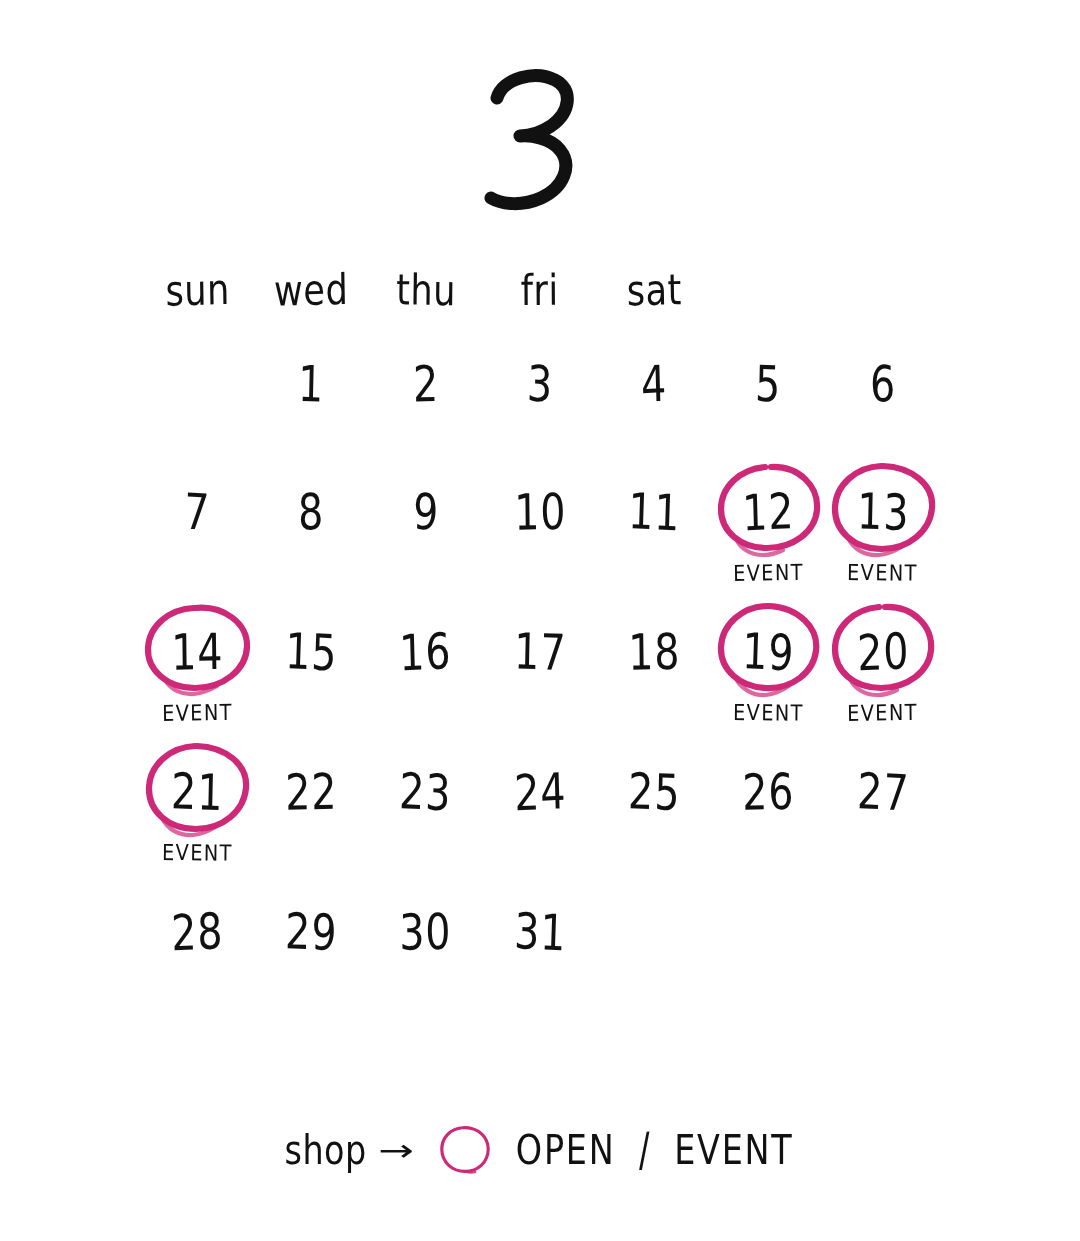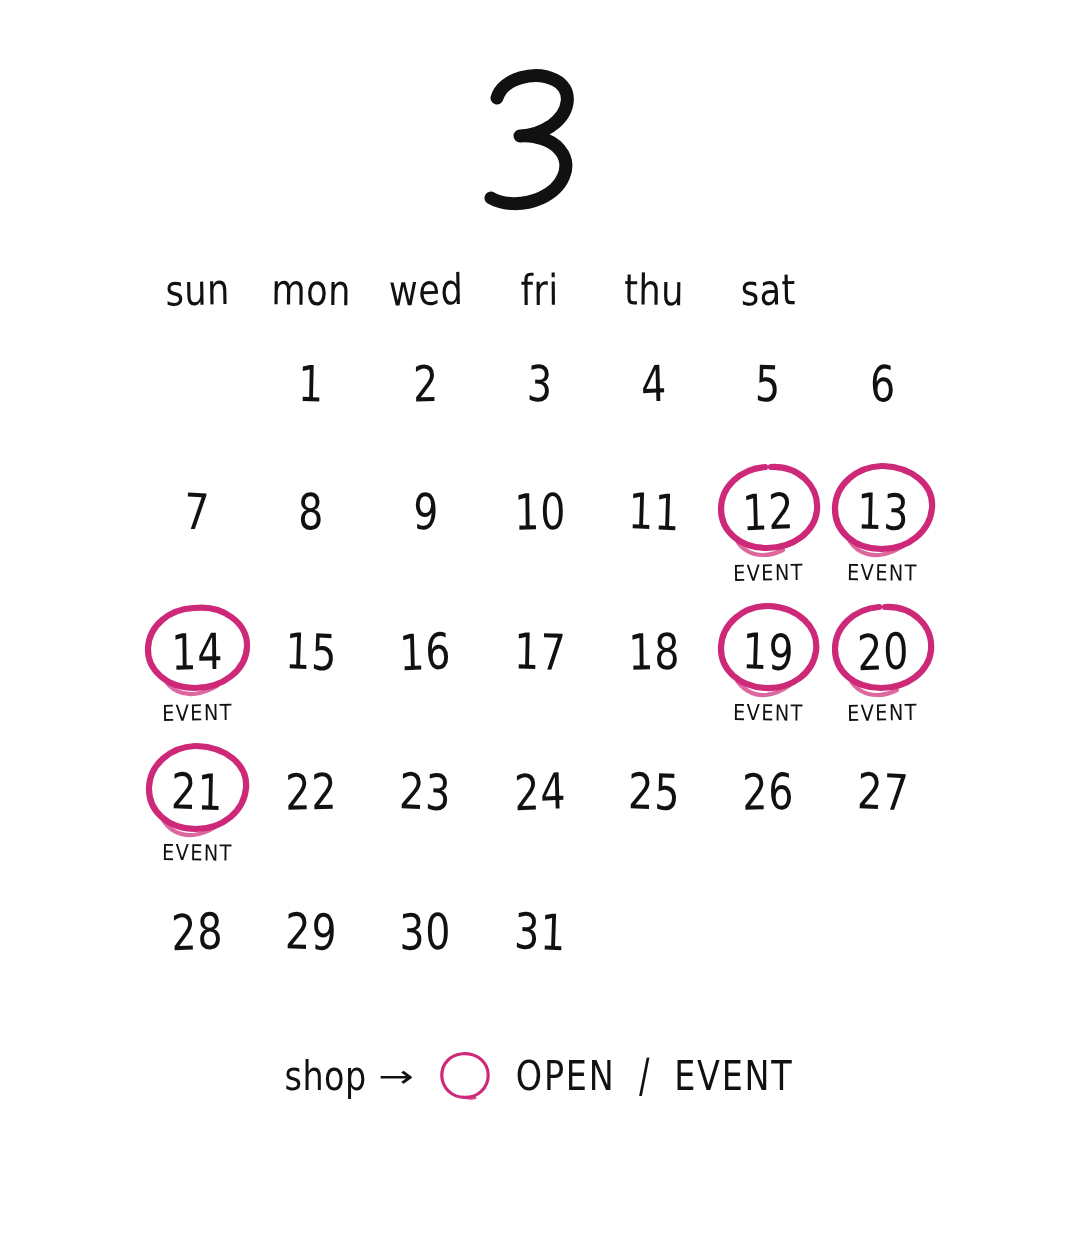--- a/index.html
+++ b/index.html
@@ -121,21 +121,21 @@
   }
   .ev-t1 { transform: scaleX(0.92) scaleY(1.05) rotate(-0.8deg); }
   .ev-t2 { transform: scaleX(0.92) scaleY(1.05) rotate(0.6deg); }
 
   .event-placeholder { height: 26px; margin-top: 2px; }
 
   
   #legend {
     position: absolute;
     left: 0;
-    top: 1050px;
+    top: 1124px;
     width: 1080px;
     display: flex;
     align-items: center;
     justify-content: center;
     gap: 0px;
   }
   .legend-text {
     font-family: "DejaVu Sans", sans-serif;
     font-size: 38px;
     line-height: 46px;
@@ -179,30 +179,27 @@
 
   </div>
 
   <div id="grid-wrap">
 
     <div class="cal-row" id="weekday-row">
       <div class="cal-cell">
         <span class="weekday wd-tilt-1">sun</span>
       </div>
       <div class="cal-cell">
-        <span class="weekday wd-tilt-2">mon</span>
+        <span class="weekday wd-tilt-1">wed</span>
       </div>
       <div class="cal-cell">
-        <span class="weekday wd-tilt-1">wed</span>
+        <span class="weekday wd-tilt-2">thu</span>
       </div>
       <div class="cal-cell">
         <span class="weekday wd-tilt-3">fri</span>
-      </div>
-      <div class="cal-cell">
-        <span class="weekday wd-tilt-2">thu</span>
       </div>
       <div class="cal-cell">
         <span class="weekday wd-tilt-1">sat</span>
       </div>
     </div>
 
     <div id="weeks-host">
         <div class="cal-row date-row row-first">
           <div class="cal-cell">
             <div class="date-slot">

